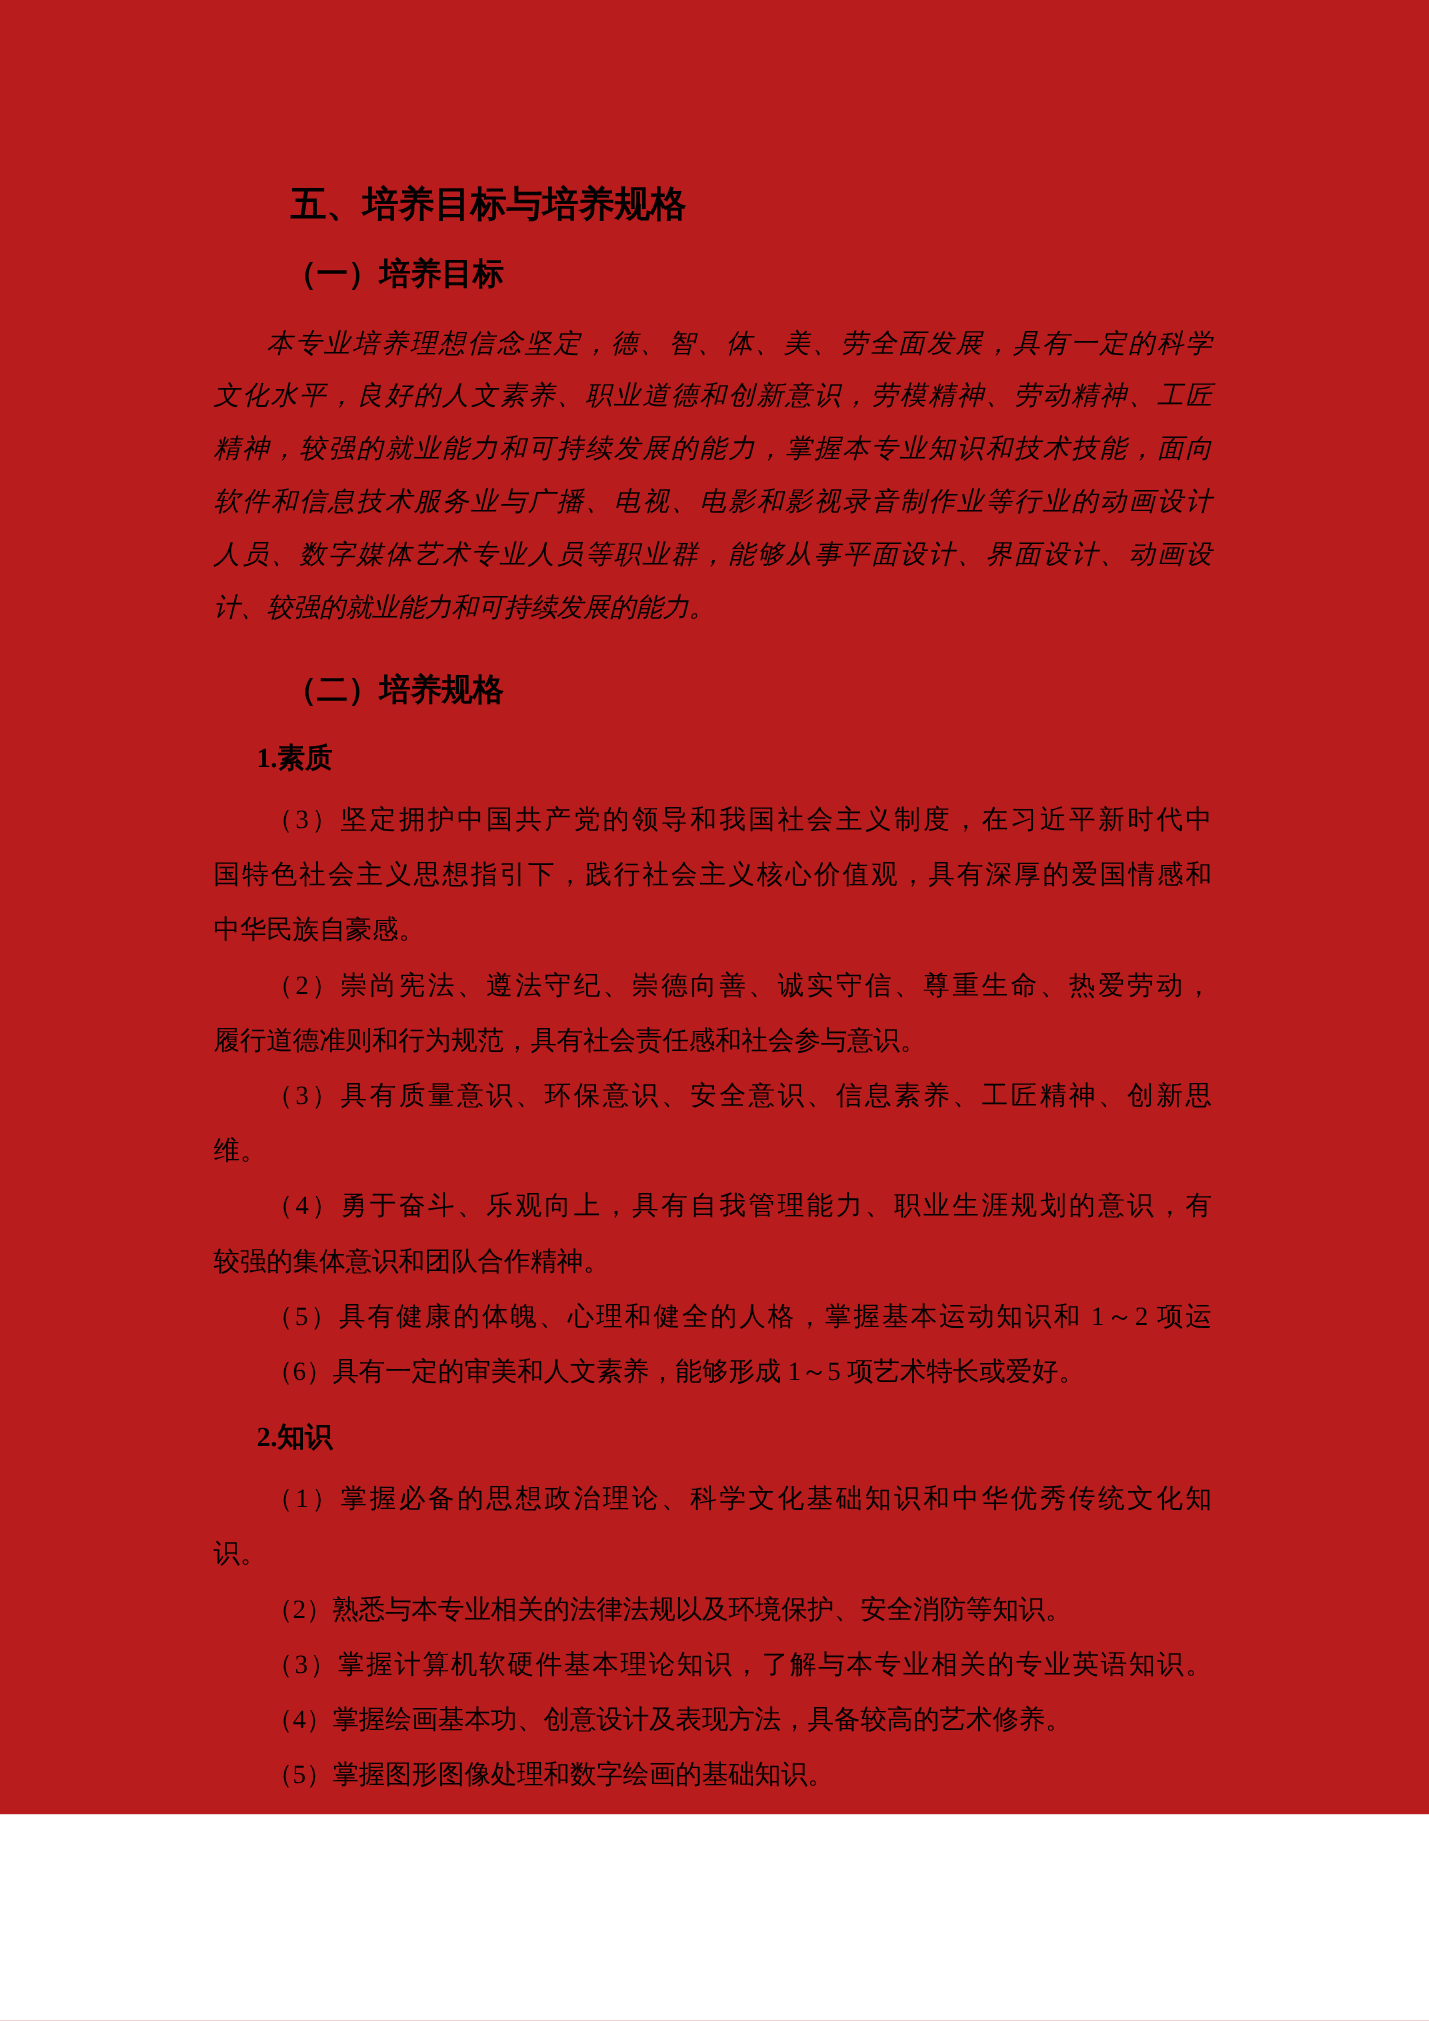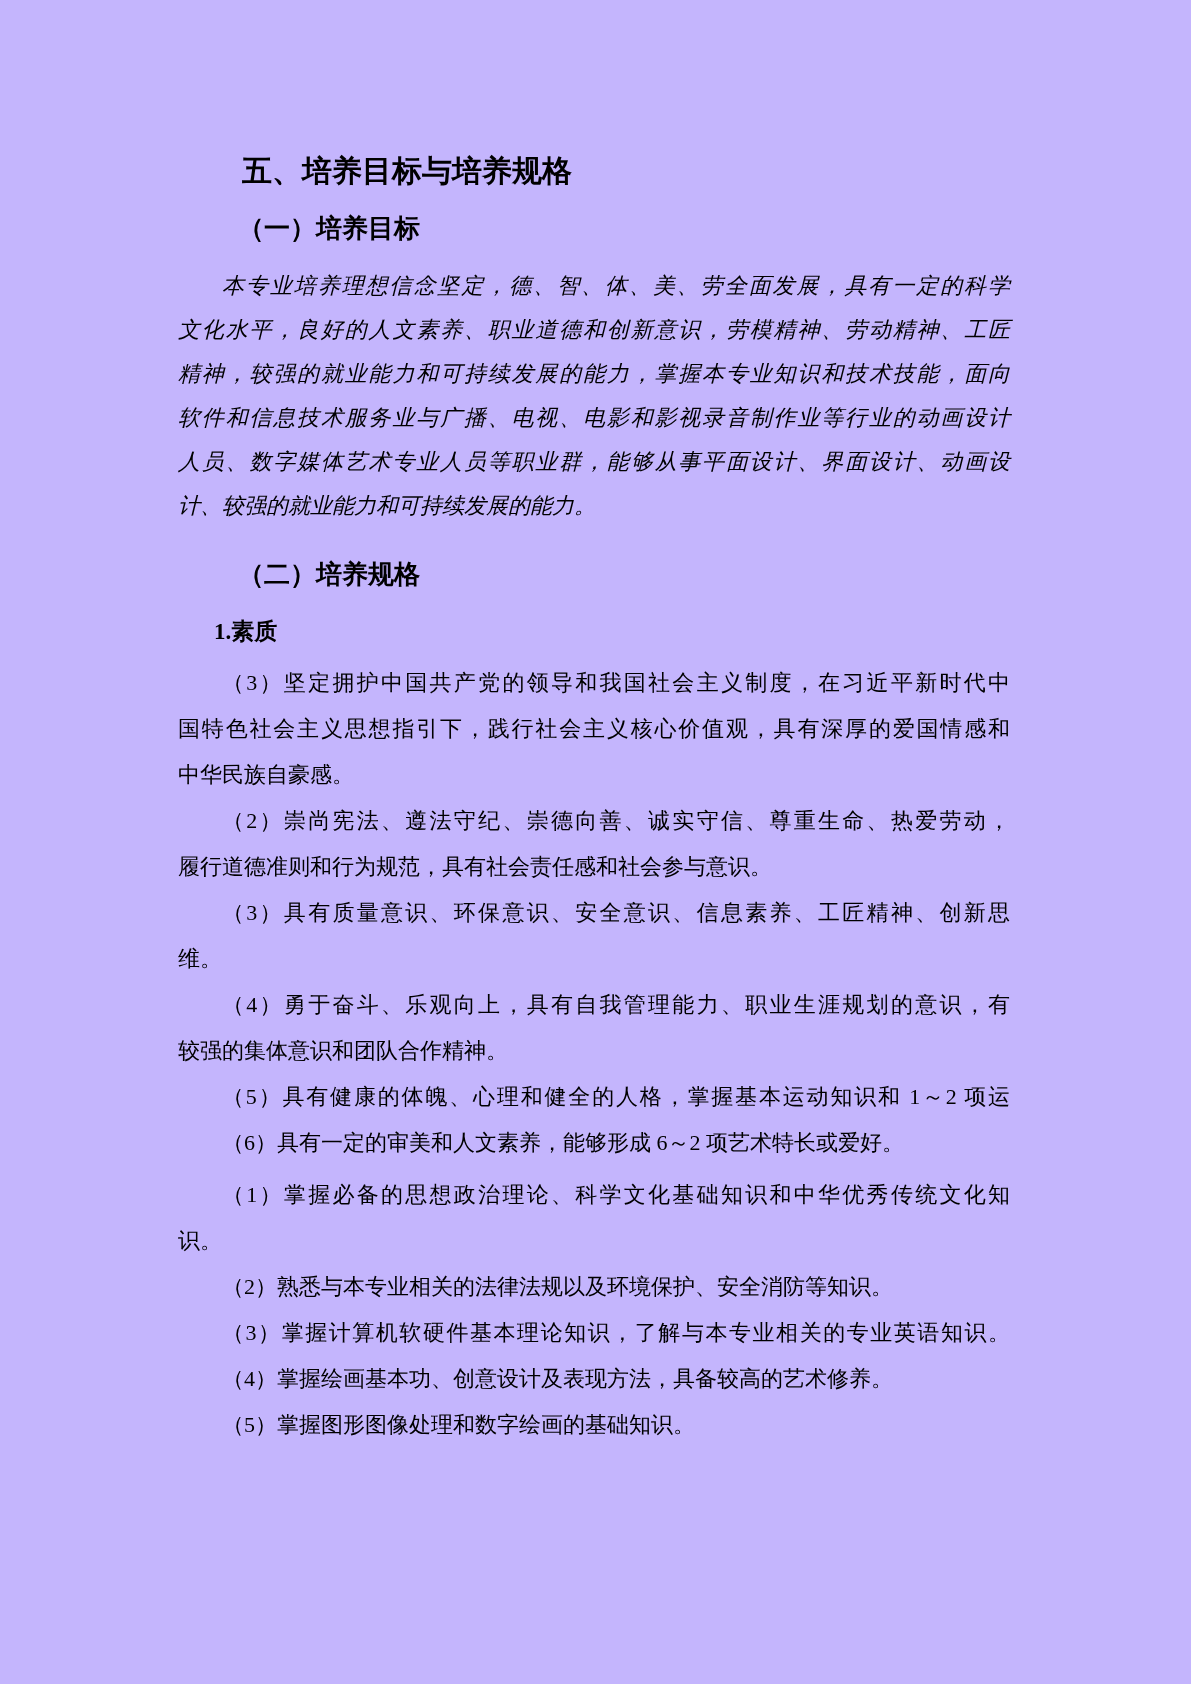--- a/index.html
+++ b/index.html
@@ -1,22 +1,22 @@
 <!DOCTYPE html>
 <html><head>
 <meta charset="utf-8">
 <style>
   html, body { margin: 0; padding: 0; }
   body { background: #ffffff; }
   .page {
     position: relative;
     width: 1191px;
-    height: 1684px;
+    height: 1512px;
     margin: 0 auto;
-    background: #c4b5fd;
+    background: #b91c1c;
     color: #000000;
     overflow: hidden;
     font-family: "Liberation Serif", "DejaVu Serif", serif;
   }
   .content {
     padding: 0 181px 0 178px; 
   }
   
   .h1 {
     margin: 150px 0 0 0;
@@ -85,23 +85,24 @@
       <div class="ln fi jst">（3）坚定拥护中国共产党的领导和我国社会主义制度，在习近平新时代中</div>
       <div class="ln jst">国特色社会主义思想指引下，践行社会主义核心价值观，具有深厚的爱国情感和</div>
       <div class="ln">中华民族自豪感。</div>
       <div class="ln fi jst">（2）崇尚宪法、遵法守纪、崇德向善、诚实守信、尊重生命、热爱劳动，</div>
       <div class="ln">履行道德准则和行为规范，具有社会责任感和社会参与意识。</div>
       <div class="ln fi jst">（3）具有质量意识、环保意识、安全意识、信息素养、工匠精神、创新思</div>
       <div class="ln">维。</div>
       <div class="ln fi jst">（4）勇于奋斗、乐观向上，具有自我管理能力、职业生涯规划的意识，有</div>
       <div class="ln">较强的集体意识和团队合作精神。</div>
       <div class="ln fi jst">（5）具有健康的体魄、心理和健全的人格，掌握基本运动知识和 1～2 项运</div>
-      <div class="ln fi">（6）具有一定的审美和人文素养，能够形成 6～2 项艺术特长或爱好。</div>
+      <div class="ln fi">（6）具有一定的审美和人文素养，能够形成 1～5 项艺术特长或爱好。</div>
     </div>
 
+    <div class="sublabel tight">2.知识</div>
 
     <div class="items">
       <div class="ln fi jst">（1）掌握必备的思想政治理论、科学文化基础知识和中华优秀传统文化知</div>
       <div class="ln">识。</div>
       <div class="ln fi">（2）熟悉与本专业相关的法律法规以及环境保护、安全消防等知识。</div>
       <div class="ln fi jst">（3）掌握计算机软硬件基本理论知识，了解与本专业相关的专业英语知识。</div>
       <div class="ln fi">（4）掌握绘画基本功、创意设计及表现方法，具备较高的艺术修养。</div>
       <div class="ln fi">（5）掌握图形图像处理和数字绘画的基础知识。</div>
     </div>
 

